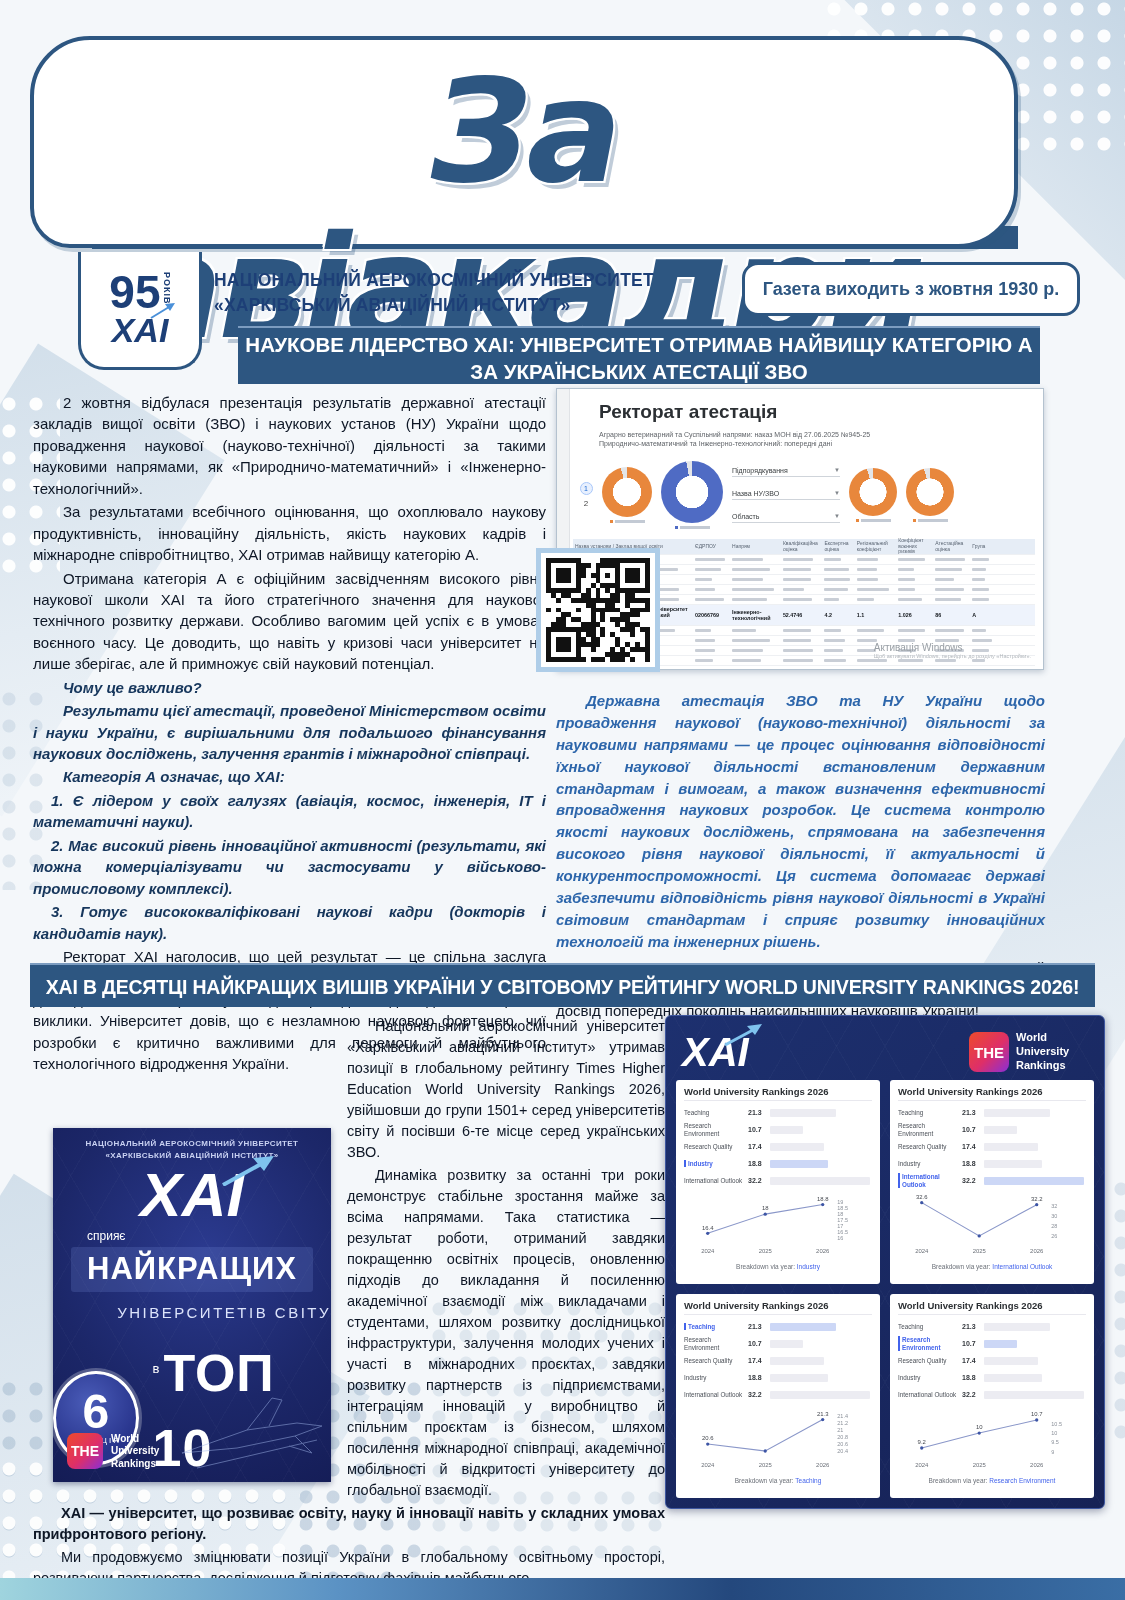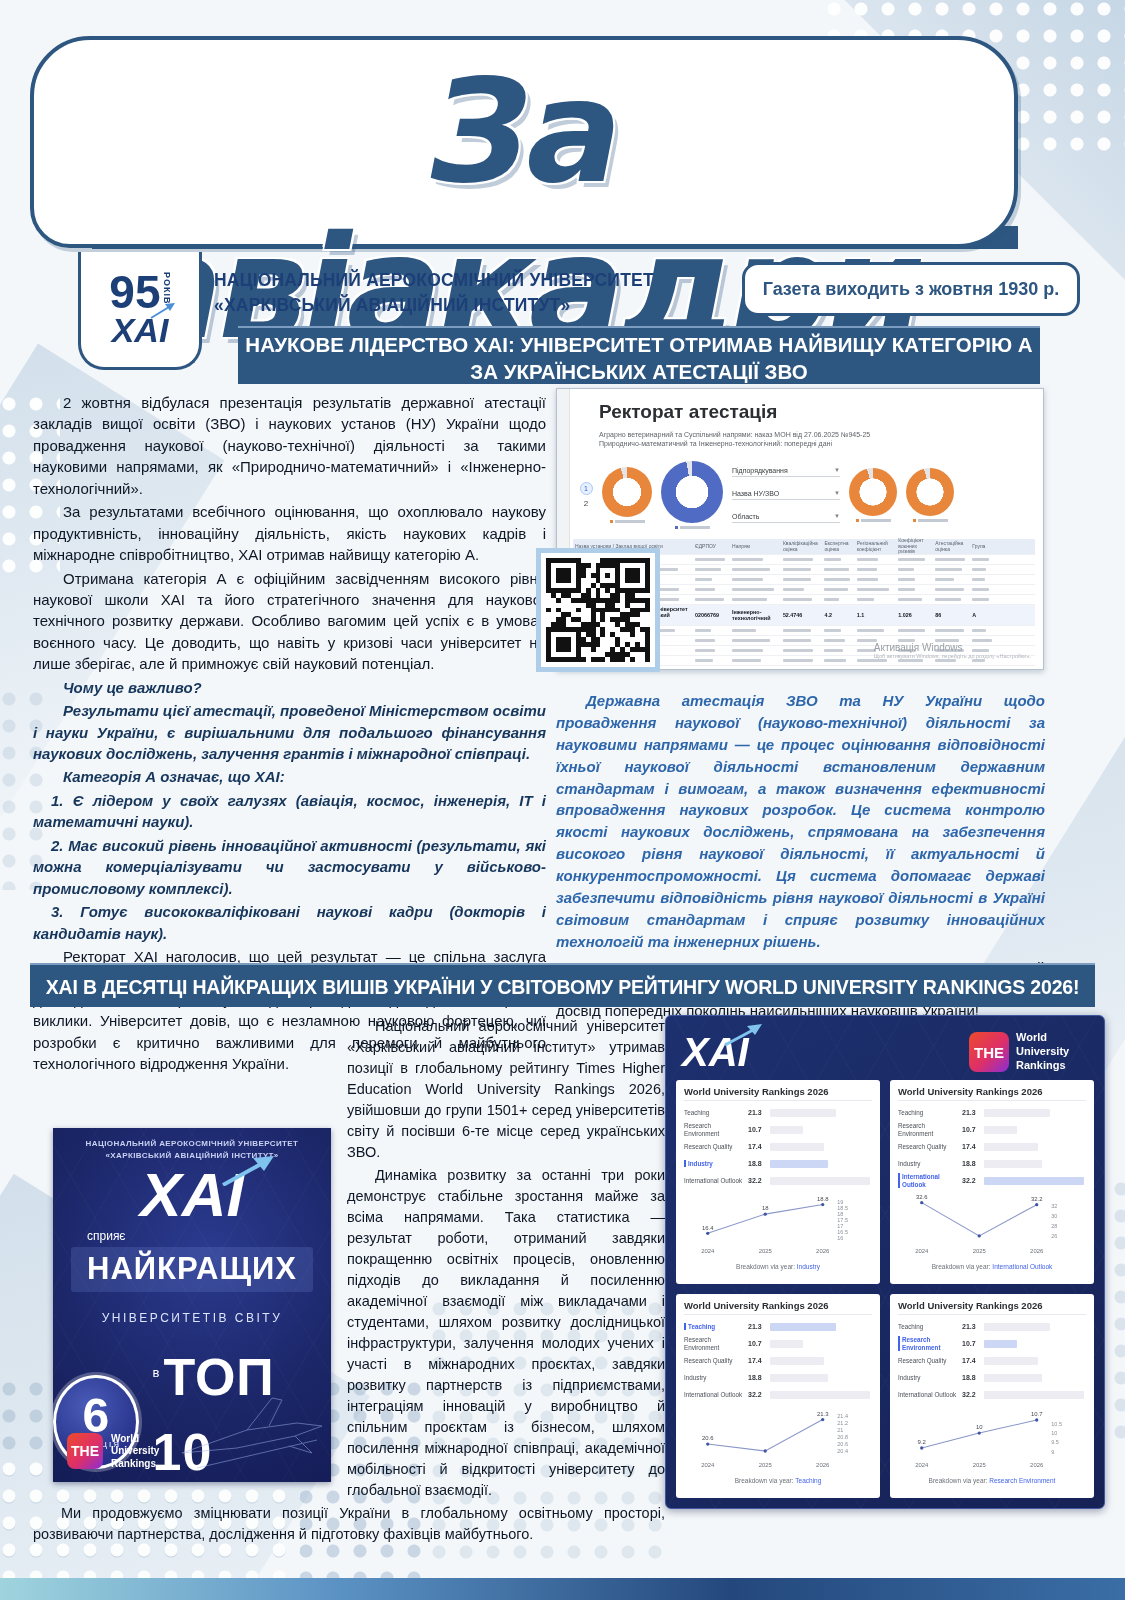--- a/index.html
+++ b/index.html
@@ -119,21 +119,21 @@
      repeating-linear-gradient(60deg,rgba(255,255,255,.05) 0 1px,transparent 1px 42px),
      repeating-linear-gradient(-60deg,rgba(255,255,255,.05) 0 1px,transparent 1px 42px);}
   .poster-uni{position:relative;text-align:center;font-size:8px;font-weight:bold;color:#c9d1f2;
               letter-spacing:.4px;line-height:1.5;padding-top:10px;}
   .poster-xai{position:relative;text-align:center;font-size:62px;font-weight:bold;font-style:italic;
               line-height:1.0;margin-top:2px;}
   .poster-xai svg{position:absolute;left:168px;top:-8px;}
   .poster-sered{position:relative;font-size:12px;margin:2px 0 0 34px;}
   .poster-best{position:relative;text-align:center;font-size:31px;font-weight:bold;letter-spacing:1px;
                background:rgba(120,140,220,.22);margin:2px 18px 0 18px;border-radius:3px;}
-  .poster-world{position:relative;text-align:center;font-size:12px;letter-spacing:2.5px;color:#dde4fb;margin-top:18px;}
+  .poster-world{position:relative;text-align:right;font-size:15px;letter-spacing:2.5px;color:#dde4fb;margin-top:10px;}
   .poster-rank{position:relative;display:flex;align-items:center;justify-content:center;gap:14px;margin-top:12px;}
   .pos-circle{width:94px;height:94px;border-radius:50%;border:3px solid #fff;
               background:radial-gradient(circle at 35% 30%,#55, #2b3a8f);
               background:radial-gradient(circle at 40% 32%,#4a5cb8,#27338b 70%);
               display:flex;flex-direction:column;align-items:center;justify-content:center;
               box-shadow:0 0 0 3px rgba(255,255,255,.25);}
   .pos-circle .n{font-size:48px;font-weight:bold;line-height:.95;}
   .pos-circle .p{font-size:8px;letter-spacing:2px;}
   .top-block .in{font-size:13px;vertical-align:18px;margin-right:4px;}
   .top-block .t{font-size:52px;font-weight:bold;letter-spacing:1px;}
@@ -1065,20 +1065,21 @@
           <path d="M20 90 L140 62"></path>
         </g>
       </svg>
       <div class="the-row">
         <div class="the-badge">THE</div>
         <div class="the-label">World University Rankings</div>
       </div>
     </div>
     <p>Національний аерокосмічний університет «Харківський авіаційний інститут» утримав позиції в глобальному рейтингу Times Higher Education World University Rankings 2026, увійшовши до групи 1501+ серед університетів світу й посівши 6-те місце серед українських ЗВО.</p>
     <p>Динаміка розвитку за останні три роки демонструє стабільне зростання майже за всіма напрямами. Така статистика — результат роботи, отриманий завдяки покращенню освітніх процесів, оновленню підходів до викладання й посиленню академічної взаємодії між викладачами і студентами, шляхом розвитку дослідницької інфраструктури, залучення молодих учених і участі в міжнародних проєктах, завдяки розвитку партнерств із підприємствами, інтеграціям інновацій у виробництво й спільним проєктам із бізнесом, шляхом посилення міжнародної співпраці, академічної мобільності й відкритості університету до глобальної взаємодії.</p>
+    <p class="bold">ХАІ — університет, що розвиває освіту, науку й інновації навіть у складних умовах прифронтового регіону.</p>
     <p>Ми продовжуємо зміцнювати позиції України в глобальному освітньому просторі, розвиваючи партнерства, дослідження й підготовку фахівців майбутнього.</p>
   </div>
 
   <div class="panel">
     <div class="grid-tex"></div>
     <div class="panel-head">
       <div class="panel-xai">
         <span>ХАІ</span>
         <svg width="40" height="22" viewBox="0 0 40 22">
           <path d="M2 21 L30 6" stroke="#7fc3ee" stroke-width="3" fill="none"></path>

